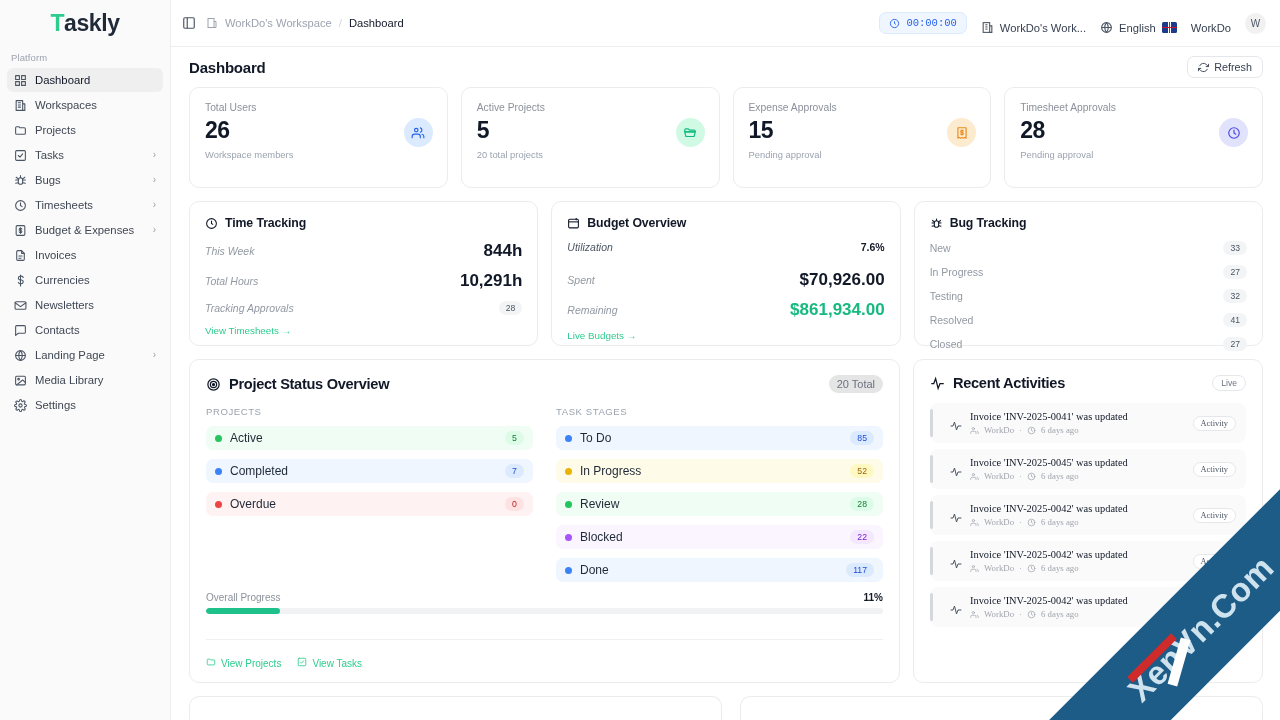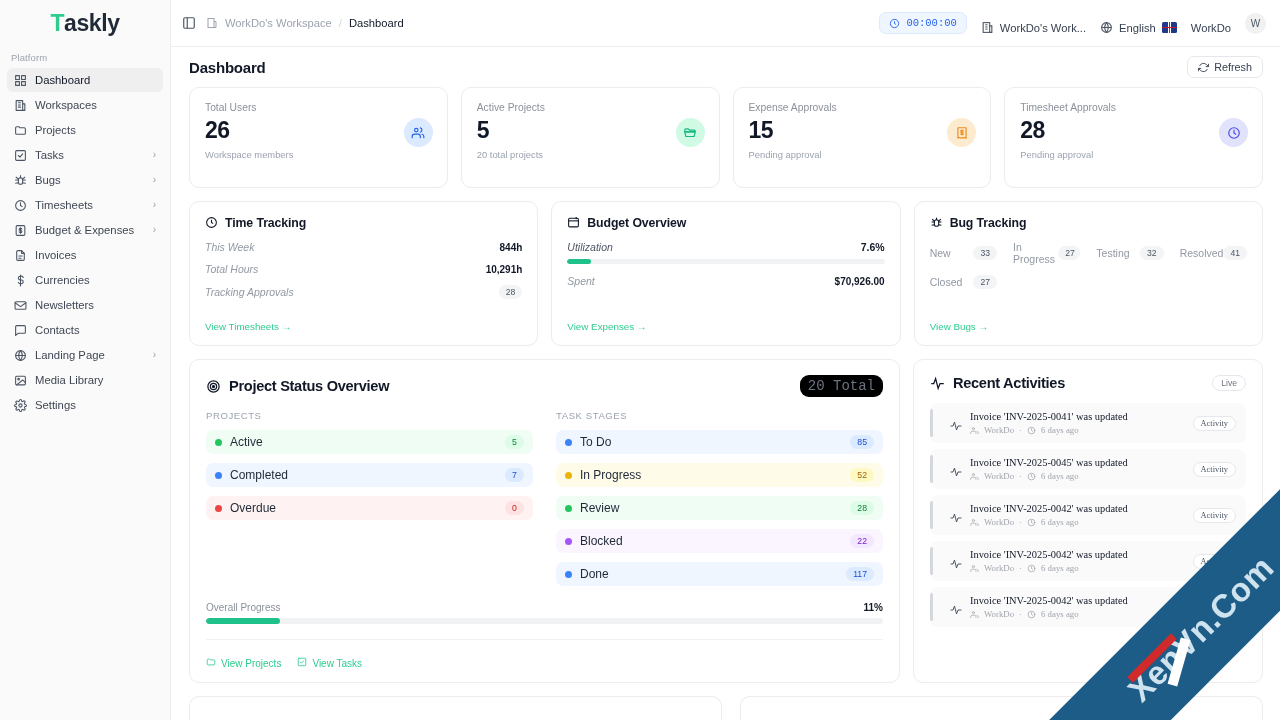--- a/index.html
+++ b/index.html
@@ -121,71 +121,71 @@
   .stat-icon {
     position: absolute; right: 14px; top: 30px;
     width: 29px; height: 29px; border-radius: 50%;
     display: flex; align-items: center; justify-content: center;
   }
   .stat-icon svg { width: 14px; height: 14px; }
 
   
   .mid-row { display: grid; grid-template-columns: 1fr 1fr 1fr; gap: 13px; margin-bottom: 13px; }
   .mid-card { padding: 14px 15px 13px; height: 145px; display: flex; flex-direction: column; }
-  .mid-head { display: flex; align-items: flex-start; gap: 7px; margin-bottom: 11px; }
+  .mid-head { display: flex; align-items: flex-end; gap: 7px; margin-bottom: 11px; }
   .mid-head .hico { width: 13px; height: 13px; color: #111827; display: flex; }
   .mid-head .hico svg { width: 13px; height: 13px; }
   .mid-title { font-size: 12.3px; font-weight: 700; color: #111827; letter-spacing: -0.1px; }
   .kv { display: flex; align-items: center; justify-content: space-between; margin-bottom: 10px; }
   .kv .k { font-size: 10.5px; color: #9299a3; font-style: italic; }
-  .kv .v { font-size: 10px; font-weight: 700; color: #111827; }
+  .kv .v { font-size: 17px; font-weight: 700; color: #111827; }
   .kv .v.green { color: #17b981; }
   .pill-count {
     background: #f3f4f6; color: #4b5563; border-radius: 9px;
     font-size: 8.6px; padding: 2px 7px; min-width: 20px; text-align: center;
   }
   .card-link { font-size: 9.8px; color: #2ecc8f; margin-top: auto; cursor: pointer; }
 
   .bar-track { height: 5px; background: #f1f2f4; border-radius: 3px; overflow: hidden; margin: 2px 0 11px; }
   .bar-fill { height: 100%; background: #1fc18a; border-radius: 3px; }
 
-  .bug-grid { display: grid; grid-template-columns: 1fr 1fr 1fr 1fr; column-gap: 16px; row-gap: 0px; }
+  .bug-grid { display: grid; grid-template-columns: 1fr; column-gap: 16px; row-gap: 0px; }
   .bug-cell { display: flex; align-items: center; justify-content: space-between; margin-bottom: 10px; }
   .bug-cell .bk { font-size: 10.5px; color: #9299a3; }
 
   
   .bottom-row { display: grid; grid-template-columns: 711px 1fr; gap: 13px; margin-bottom: 13px; }
   .pso-card { padding: 15px 16px 13px; height: 324px; display: flex; flex-direction: column; }
   .pso-head { display: flex; align-items: center; margin-bottom: 13px; }
   .pso-head .hico { width: 15px; height: 15px; margin-right: 8px; display:flex; color:#111827; }
   .pso-head .hico svg { width: 15px; height: 15px; }
   .pso-title { font-size: 14.6px; font-weight: 700; letter-spacing: -0.3px; }
   .total-badge {
-    margin-left: auto; background: #000000; color: #6b7280;
-    border-radius: 9px; font-size: 14px; padding: 3px 8px; font-family: Liberation Mono, monospace;
+    margin-left: auto; background: #e5e5e5; color: #6b7280;
+    border-radius: 9px; font-size: 11px; padding: 3px 8px;
   }
   .pso-cols { display: grid; grid-template-columns: 1fr 1fr; gap: 23px; }
   .col-label { font-size: 9.6px; color: #9ca3af; letter-spacing: .55px; margin-bottom: 9px; }
   .status-row {
     display: flex; align-items: center; border-radius: 7px;
     height: 24px; padding: 0 9px; margin-bottom: 9px;
   }
   .dot { width: 7px; height: 7px; border-radius: 50%; margin-right: 8px; flex: 0 0 7px; }
   .status-name { font-size: 12px; color: #1f2937; }
   .status-count {
     margin-left: auto; font-size: 8.7px; padding: 2px 7px;
     border-radius: 9px; min-width: 19px; text-align: center;
   }
   .progress-block { margin-top: auto; }
   .prog-head { display: flex; justify-content: space-between; align-items: center; margin-bottom: 5px; }
   .prog-label { font-size: 10px; color: #8b919b; }
   .prog-pct { font-size: 10px; font-weight: 700; color: #111827; }
   .prog-track { height: 6px; background: #f1f2f4; border-radius: 3px; overflow: hidden; }
   .prog-fill { height: 100%; background: #1fc18a; border-radius: 3px; }
-  .pso-links { display: flex; gap: 16px; padding-top: 17px; border-top: 1px solid #f0f0f0; margin-top: 15px; }
+  .pso-links { display: flex; gap: 16px; padding-top: 17px; border-top: 1px solid #f0f0f0; margin-top: 25px; }
   .pso-link { display: flex; align-items: center; gap: 5px; font-size: 10px; color: #2ecc8f; cursor: pointer; }
   .pso-link svg { width: 10px; height: 10px; }
 
   
   .act-card { padding: 15px 16px 12px; height: 324px; display: flex; flex-direction: column; }
   .act-head { display: flex; align-items: center; margin-bottom: 12px; }
   .act-head .hico { width: 15px; height: 15px; margin-right: 8px; display:flex; color: #111827; }
   .act-head .hico svg { width: 15px; height: 15px; }
   .act-title { font-size: 14.6px; font-weight: 700; letter-spacing: -0.3px; }
   .live-badge {
@@ -572,21 +572,25 @@
             <span class="k" style="color:#4b5563">Utilization</span>
             <span class="v" style="font-size:10.5px">7.6%</span>
           </div>
           <div class="bar-track">
             <div class="bar-fill" id="util-fill" style="width: 7.6%;"></div>
           </div>
           <div class="kv">
             <span class="k">Spent</span>
             <span class="v">$70,926.00</span>
           </div>
-          <a class="card-link">View Expenses →</a>
+          <div class="kv">
+            <span class="k">Remaining</span>
+            <span class="v green">$861,934.00</span>
+          </div>
+          <a class="card-link">Live Budgets →</a>
         </section>
 
         <section class="card mid-card">
           <div class="mid-head">
             <span class="hico">
               <svg viewBox="0 0 24 24" fill="none" stroke="currentColor" stroke-width="2">
                   <rect x="8" y="7" width="8" height="12" rx="4"></rect>
                   <line x1="12" y1="3" x2="12" y2="7"></line>
                   <line x1="3" y1="11" x2="8" y2="11"></line>
                   <line x1="16" y1="11" x2="21" y2="11"></line>

